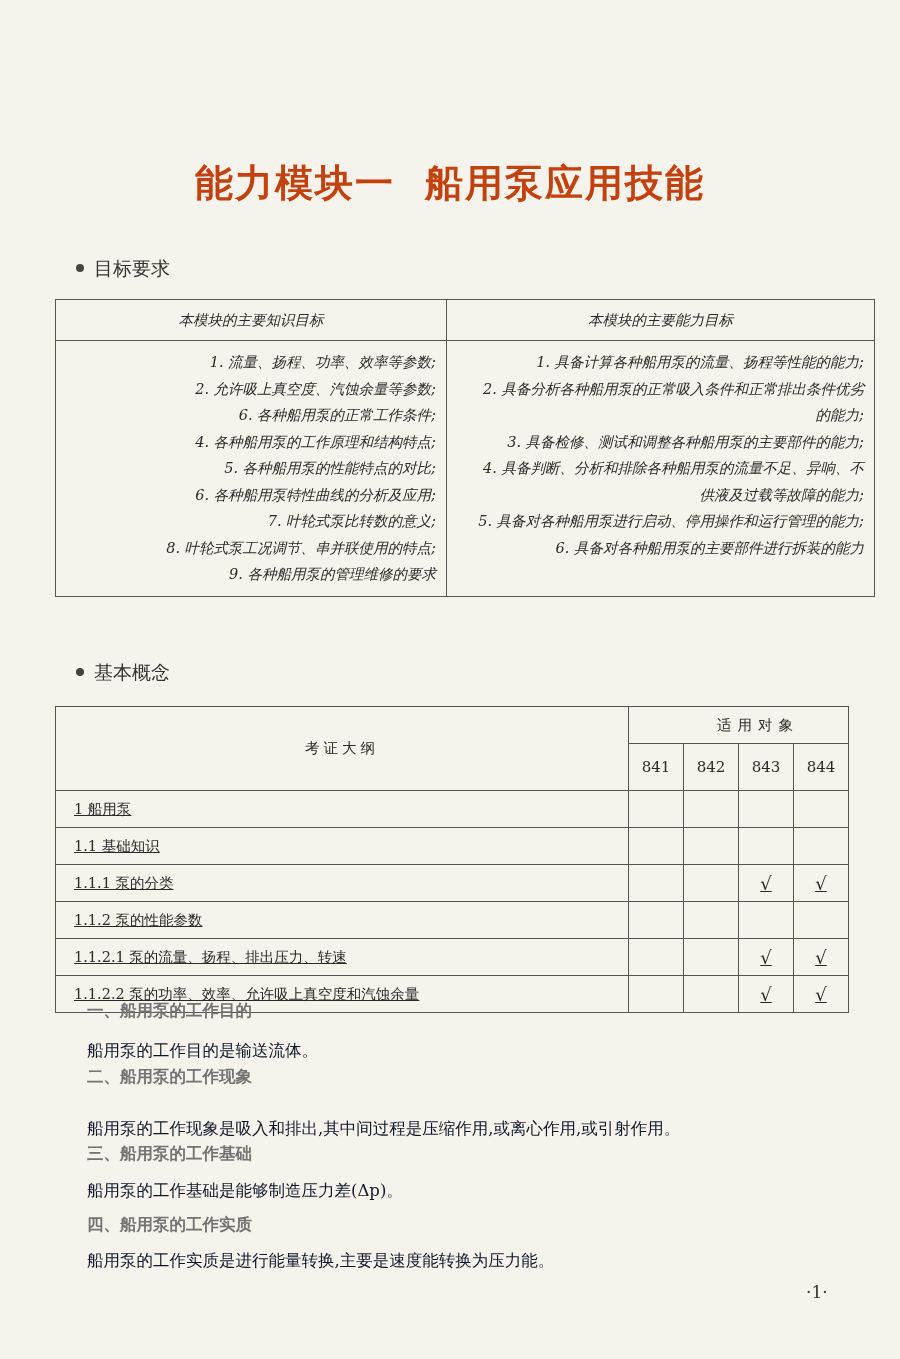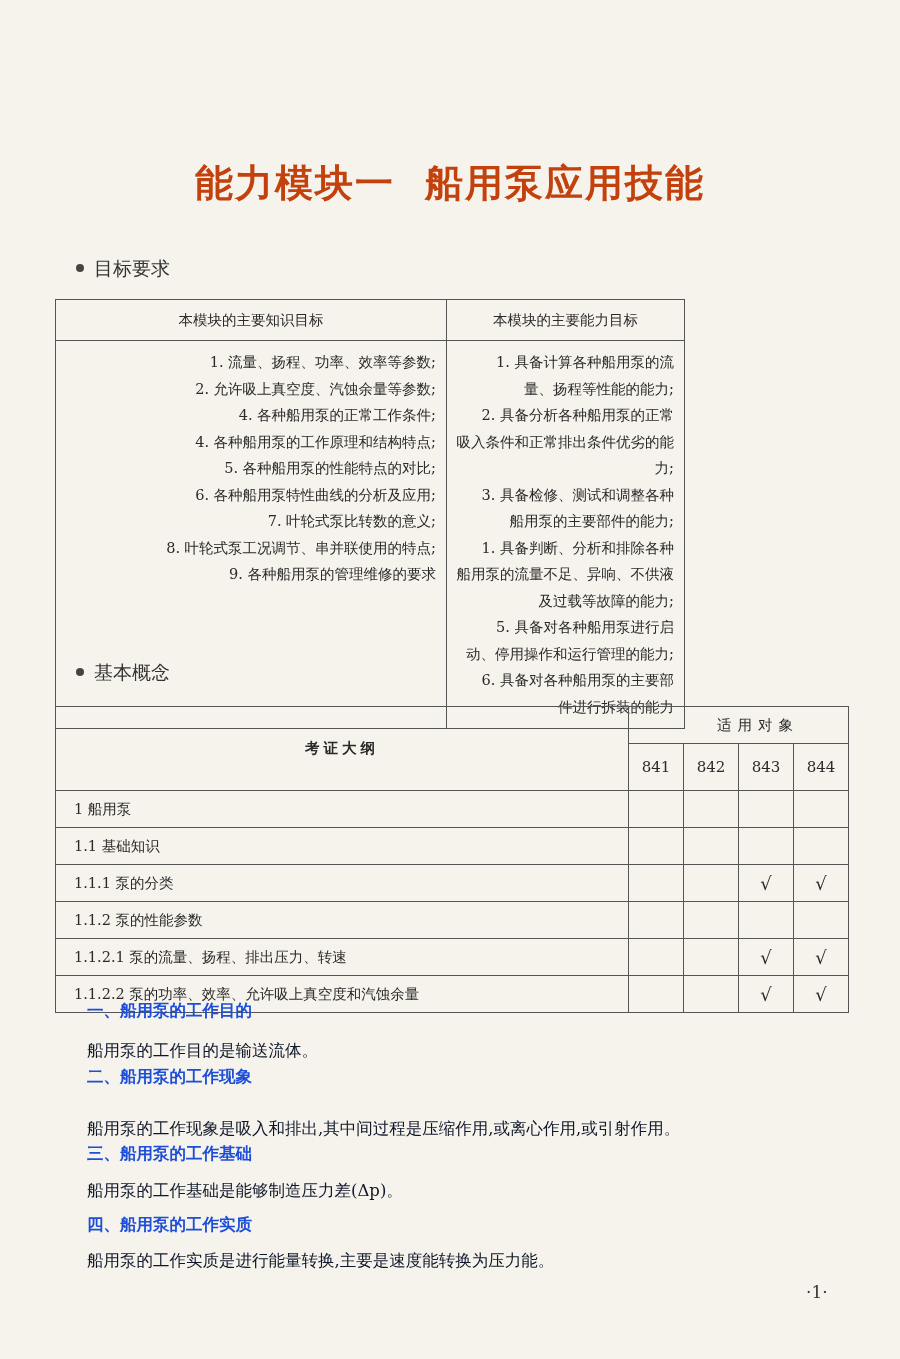--- a/index.html
+++ b/index.html
@@ -66,22 +66,23 @@
     }
     td, th {
       border: 1px solid #555;
       font-weight: normal;
       color: #2a2a2a;
     }
     
     .goals {
       left: 55px;
       top: 299px;
-      width: 630px;
+      width: 820px;
       font-size: 14.5px;
+      font-style: italic;
     }
     .goals th {
       height: 38px;
       text-align: center;
       font-size: 14.5px;
     }
     .goals td {
       vertical-align: top;
       padding: 8px 10px 8px 16px;
       line-height: 26.5px;
@@ -91,39 +92,39 @@
     .goals td.ability { padding-left: 2px; padding-right: 10px; }
     .goals .ab-item { text-indent: 22px; }
     
     .syllabus {
       left: 55px;
       top: 706px;
       width: 794px;
       font-size: 14.5px;
     }
     .syllabus th { text-align: center; }
-    .syllabus .th-main { letter-spacing: 4px; font-weight: bold; }
+    .syllabus .th-main { letter-spacing: 4px; }
     .syllabus .th-app { height: 34px; letter-spacing: 6px; padding-left: 40px; }
     .syllabus .th-code { width: 52px; height: 44px; font-size: 15px; }
-    .syllabus td { height: 34px; }
+    .syllabus td { height: 34px; text-decoration: underline; }
     .syllabus td.topic { padding-left: 18px; text-align: left; }
     .syllabus td.mark { text-align: center; font-size: 18px; }
     .body-text {
       position: absolute;
       left: 87px;
       font-size: 16.5px;
       color: #0f172a;
     }
     .sub-heading {
       position: absolute;
       left: 87px;
       font-family: "DejaVu Sans", "Liberation Sans", sans-serif;
       font-size: 16.5px;
       font-weight: bold;
-      color: #1d4ed8;
+      color: #737373;
     }
     .page-number {
       position: absolute;
       left: 806px;
       top: 1282px;
       font-size: 17px;
       color: #333;
     }
   </style>
 </head>
@@ -142,33 +143,33 @@
 <table class="goals">
   <tbody>
       <tr>
     <th>本模块的主要知识目标</th>
     <th>本模块的主要能力目标</th>
   </tr>
   <tr>
     <td class="knowledge">
       <div>1. 流量、扬程、功率、效率等参数;</div>
       <div>2. 允许吸上真空度、汽蚀余量等参数;</div>
-      <div>4. 各种船用泵的正常工作条件;</div>
+      <div>6. 各种船用泵的正常工作条件;</div>
       <div>4. 各种船用泵的工作原理和结构特点;</div>
       <div>5. 各种船用泵的性能特点的对比;</div>
       <div>6. 各种船用泵特性曲线的分析及应用;</div>
       <div>7. 叶轮式泵比转数的意义;</div>
       <div>8. 叶轮式泵工况调节、串并联使用的特点;</div>
       <div>9. 各种船用泵的管理维修的要求</div>
     </td>
     <td class="ability">
       <div class="ab-item">1. 具备计算各种船用泵的流量、扬程等性能的能力;</div>
       <div class="ab-item">2. 具备分析各种船用泵的正常吸入条件和正常排出条件优劣的能力;</div>
       <div class="ab-item">3. 具备检修、测试和调整各种船用泵的主要部件的能力;</div>
-      <div class="ab-item">1. 具备判断、分析和排除各种船用泵的流量不足、异响、不供液及过载等故障的能力;</div>
+      <div class="ab-item">4. 具备判断、分析和排除各种船用泵的流量不足、异响、不供液及过载等故障的能力;</div>
       <div class="ab-item">5. 具备对各种船用泵进行启动、停用操作和运行管理的能力;</div>
       <div class="ab-item">6. 具备对各种船用泵的主要部件进行拆装的能力</div>
     </td>
   </tr>
 </tbody>
   </table>
 
 <div class="section-heading" style="top:660px;">
   <span class="dot"></span><span>基本概念</span>
 </div>

